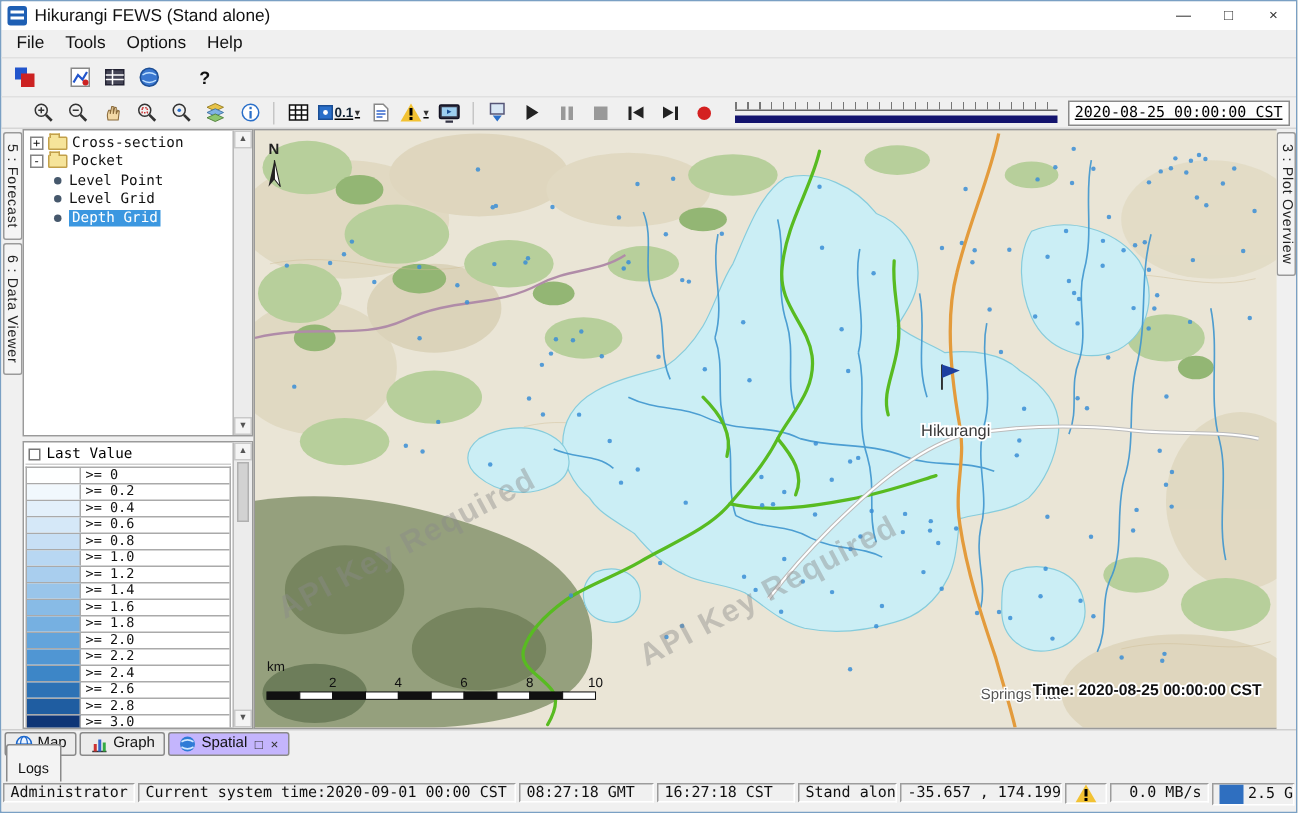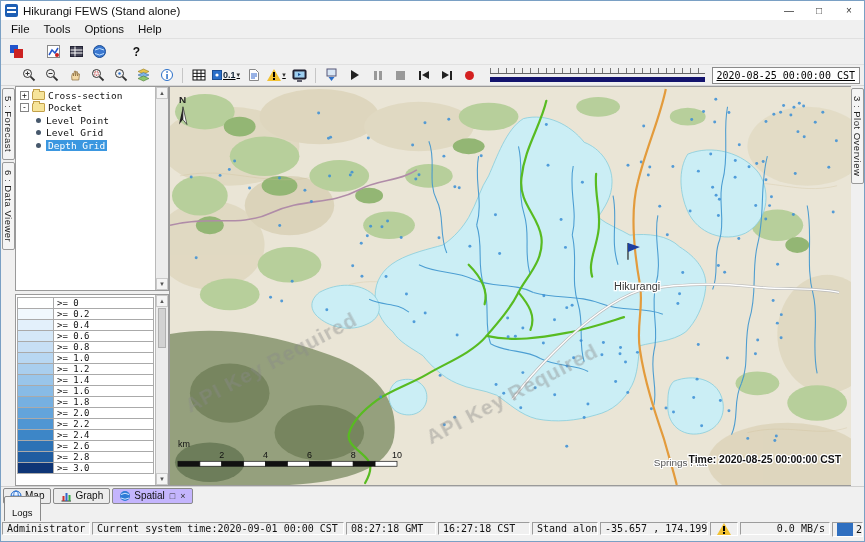--- a/index.html
+++ b/index.html
@@ -323,20 +323,24 @@
           <span class="sel">Depth Grid</span>
         </div>
         <div class="vscroll">
           <span class="varrow">▲</span>
           <span class="vfill"></span>
           <span class="varrow">▼</span>
         </div>
       </div>
       <div class="panel-gap"></div>
       <div class="legend-panel">
+        <div class="legend-header">
+          <span class="chk"></span>
+          <span>Last Value</span>
+        </div>
         <div class="legend-rows">
             <div class="lrow">
               <span class="lswatch" style="background: rgb(254, 255, 255);"></span>
               <span class="llabel">&gt;= 0</span>
             </div>
             <div class="lrow">
               <span class="lswatch" style="background: rgb(241, 248, 253);"></span>
               <span class="llabel">&gt;= 0.2</span>
             </div>
             <div class="lrow">
@@ -743,20 +747,20 @@
     <span class="sfield" style="width:90px">08:27:18 GMT</span>
     <span class="sfield" style="width:92px">16:27:18 CST</span>
     <span class="sfield" style="width:66px">Stand alone</span>
     <span class="sfield" style="width:108px">-35.657 , 174.199</span>
     <span class="sfield" style="width:28px; justify-content:center">
         <span class="wtri">
           <i></i>
           <em></em>
         </span>
       </span>
-    <span class="sfield" style="width:90px; justify-content:flex-end">0.0 MB/s</span>
+    <span class="sfield" style="width:66px; justify-content:flex-end">0.0 MB/s</span>
     <span class="sfield" style="flex:1">
         <span class="membar"></span>
         <span>2.5 GB</span>
       </span>
   </div>
 
 </div>
 
 </body></html>

